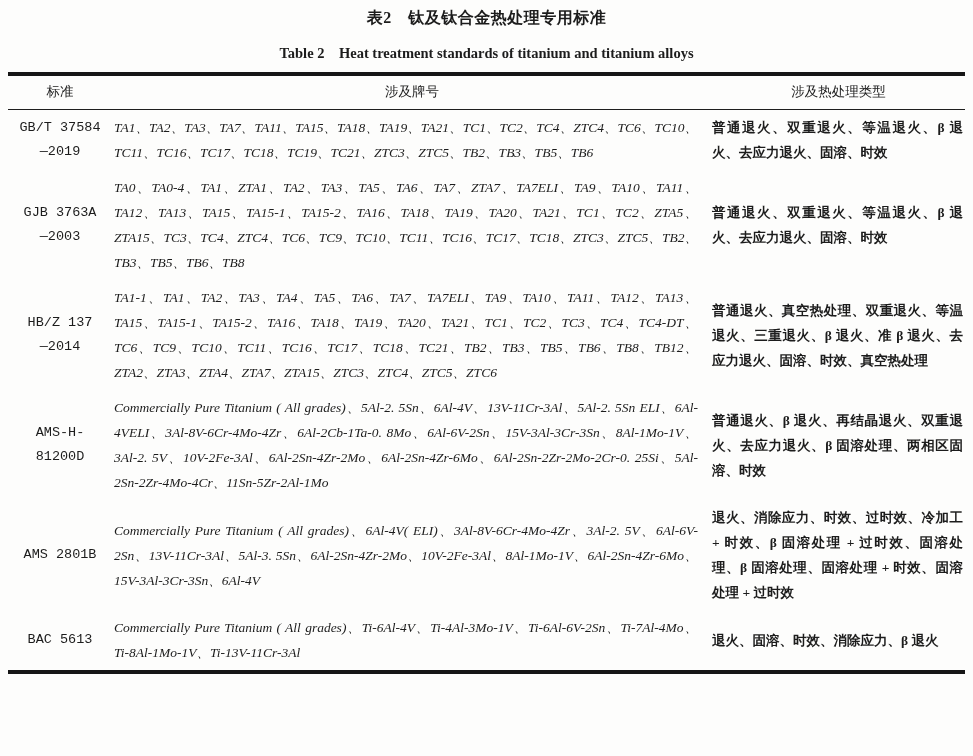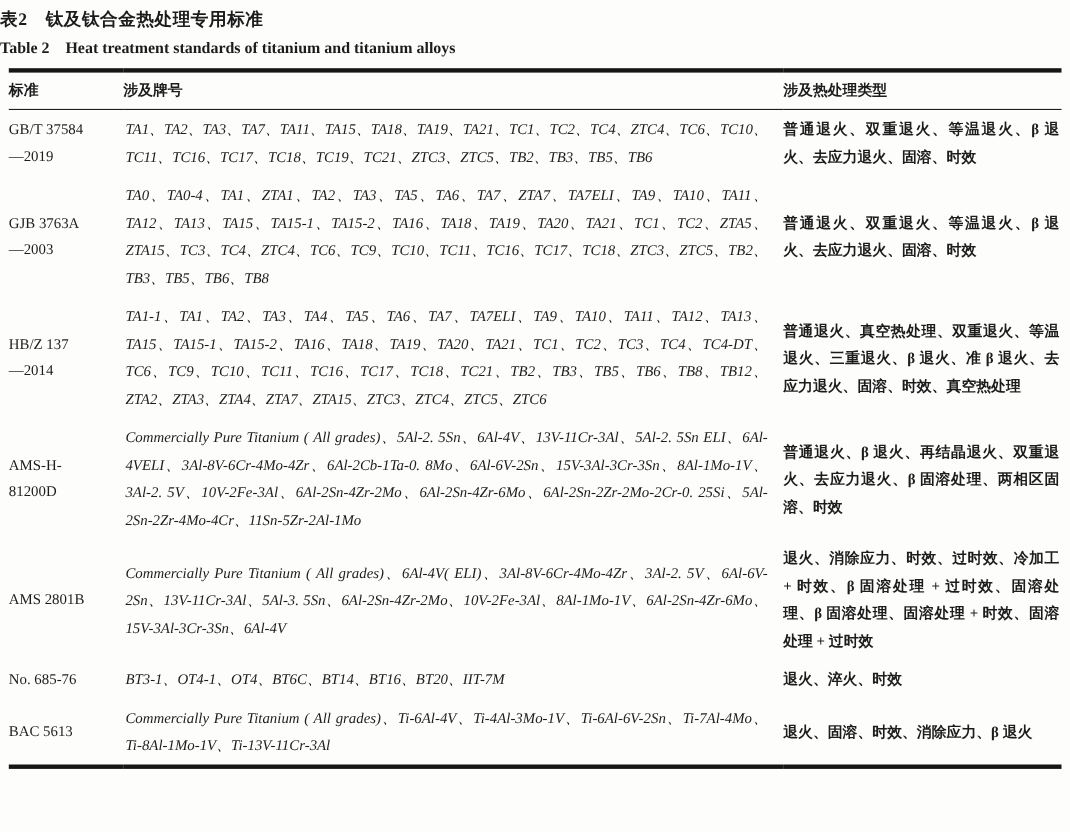--- a/index.html
+++ b/index.html
@@ -6,60 +6,62 @@
   html, body {
     width: 973px; height: 756px;
     background: #fdfdfc;
     overflow: hidden;
   }
   body {
     font-family: "Liberation Serif", "DejaVu Serif", serif;
     color: #1c1c1c;
     -webkit-font-smoothing: antialiased;
   }
-  .titles { padding-top: 8px; }
+  .titles { text-align: center; padding-top: 8px; }
   .title-zh {
     font-size: 16px;
     font-weight: bold;
     white-space: pre;
     letter-spacing: 0.5px;
   }
   .title-en {
     font-size: 14.5px;
     font-weight: bold;
     white-space: pre;
-    margin-top: 5px;
+    margin-top: 15px;
   }
   table.std-table {
     border-collapse: collapse;
     table-layout: fixed;
     width: 957px;
     margin: 9px 8px 0 8px;
     border-top: 4px solid #161616;
     border-bottom: 4px solid #161616;
   }
   col.c-standard  { width: 104px; }
   col.c-grades    { width: 600px; }
   col.c-treat     { width: 253px; }
   th {
-    font-weight: bold;
+    font-weight: normal;
     font-size: 13.5px;
-    text-align: left;
+    text-align: center;
     padding: 7px 0 8px 0;
     border-bottom: 1.5px solid #1e1e1e;
   }
   td {
     font-size: 13.5px;
     line-height: 25px;
     vertical-align: middle;
     padding: 5px 0;
   }
   td.standard {
+    text-align: center;
     white-space: pre-line;
     line-height: 24px;
+    font-family: Liberation Mono, monospace;
   }
   td.grades {
     text-align: justify;
     padding-left: 2px;
     padding-right: 14px;
     font-style: italic;
   }
   td.treatments {
     text-align: justify;
     padding-right: 2px;
@@ -111,23 +113,18 @@
 81200D</td>
       <td class="grades">Commercially Pure Titanium ( All grades)、5Al-2. 5Sn、6Al-4V、13V-11Cr-3Al、5Al-2. 5Sn ELI、6Al-4VELI、3Al-8V-6Cr-4Mo-4Zr、6Al-2Cb-1Ta-0. 8Mo、6Al-6V-2Sn、15V-3Al-3Cr-3Sn、8Al-1Mo-1V、3Al-2. 5V、10V-2Fe-3Al、6Al-2Sn-4Zr-2Mo、6Al-2Sn-4Zr-6Mo、6Al-2Sn-2Zr-2Mo-2Cr-0. 25Si、5Al-2Sn-2Zr-4Mo-4Cr、11Sn-5Zr-2Al-1Mo</td>
       <td class="treatments">普通退火、β 退火、再结晶退火、双重退火、去应力退火、β 固溶处理、两相区固溶、时效</td>
     </tr>
     <tr>
       <td class="standard">AMS 2801B</td>
       <td class="grades">Commercially Pure Titanium ( All grades)、6Al-4V( ELI)、3Al-8V-6Cr-4Mo-4Zr、3Al-2. 5V、6Al-6V-2Sn、13V-11Cr-3Al、5Al-3. 5Sn、6Al-2Sn-4Zr-2Mo、10V-2Fe-3Al、8Al-1Mo-1V、6Al-2Sn-4Zr-6Mo、15V-3Al-3Cr-3Sn、6Al-4V</td>
       <td class="treatments">退火、消除应力、时效、过时效、冷加工 + 时效、β 固溶处理 + 过时效、固溶处理、β 固溶处理、固溶处理 + 时效、固溶处理 + 过时效</td>
     </tr>
     <tr>
-      <td class="standard">No. 685-76</td>
-      <td class="grades">BT3-1、OT4-1、OT4、BT6C、BT14、BT16、BT20、IIT-7M</td>
-      <td class="treatments">退火、淬火、时效</td>
-    </tr>
-    <tr>
       <td class="standard">BAC 5613</td>
       <td class="grades">Commercially Pure Titanium ( All grades)、Ti-6Al-4V、Ti-4Al-3Mo-1V、Ti-6Al-6V-2Sn、Ti-7Al-4Mo、Ti-8Al-1Mo-1V、Ti-13V-11Cr-3Al</td>
       <td class="treatments">退火、固溶、时效、消除应力、β 退火</td>
     </tr>
   </tbody>
 </table>
 
 </body></html>

